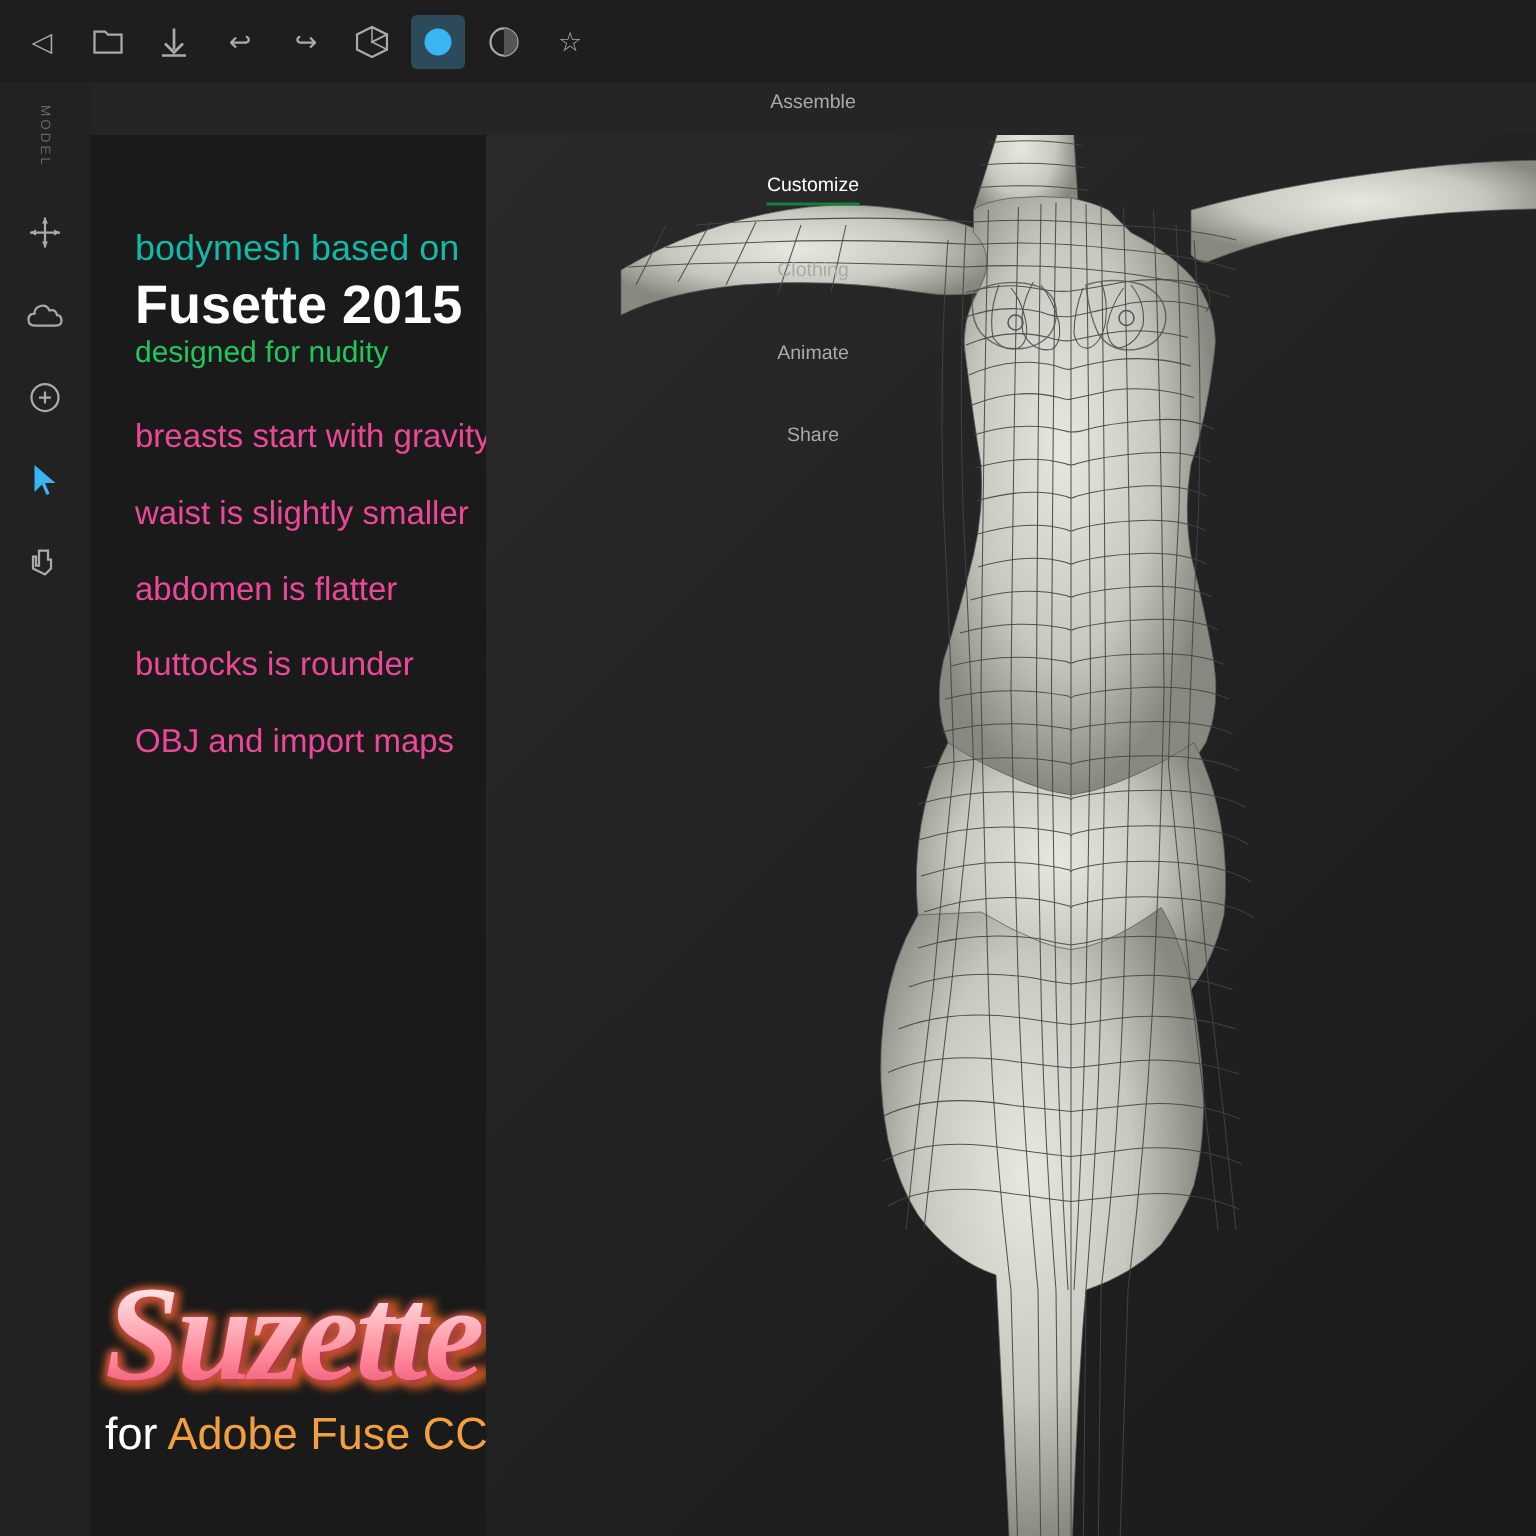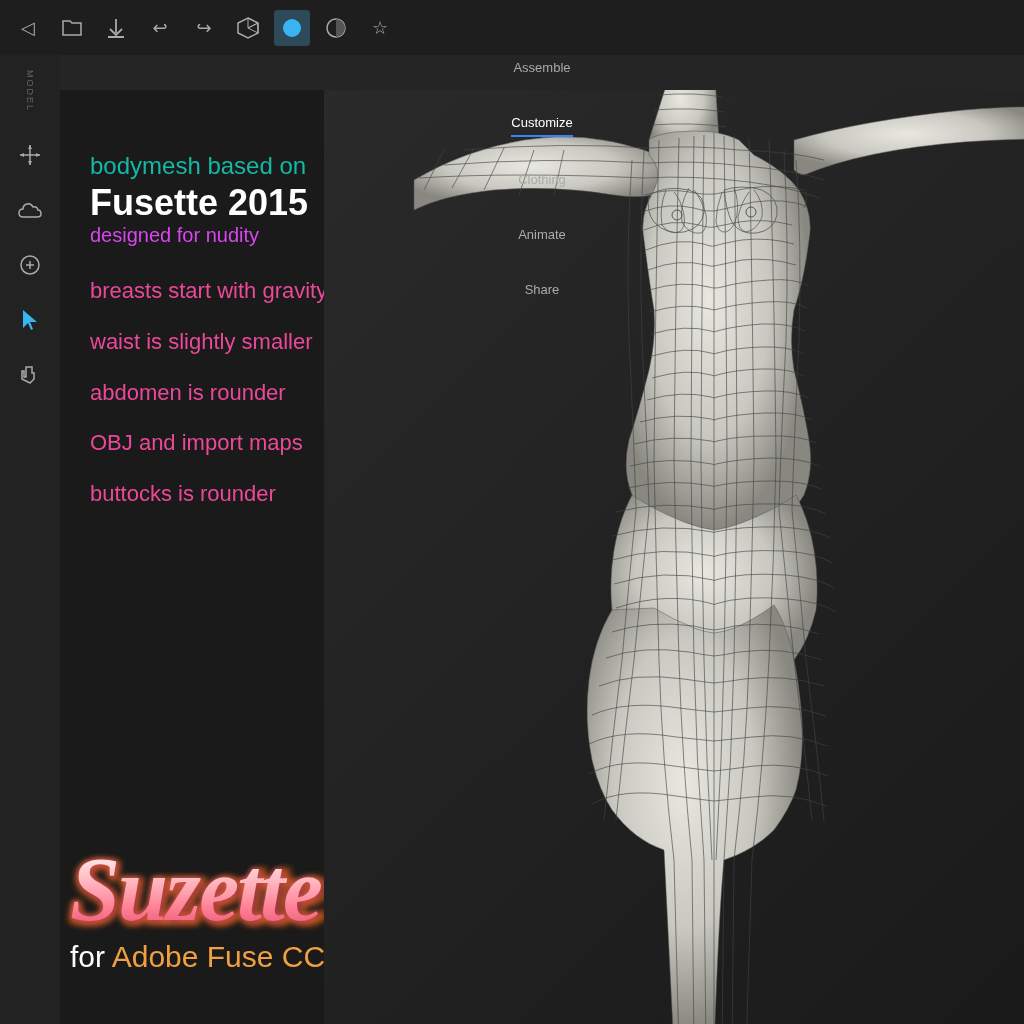--- a/index.html
+++ b/index.html
@@ -96,21 +96,21 @@
       z-index: 5;
       flex-direction: column;
     }
 
     .tab {
       color: #aaa;
       font-size: 13px;
       cursor: pointer;
       padding: 5px 0;
     }
-    .tab.active { color: #fff; border-bottom: 2px solid #3b82f6; }
+    .tab.active { color: #fff; border-bottom: 2px solid #15803d; }
 
     
     #viewport {
       position: absolute;
       top: 35px;
       left: 0;
       width: 100%;
       height: 934px;
       background: #1a1a1a;
       overflow: hidden;
@@ -153,21 +153,21 @@
     }
 
     .title-large {
       color: #fff;
       font-size: 36px;
       font-weight: bold;
       line-height: 1.2;
     }
 
     .title-sub {
-      color: #d946ef;
+      color: #22c55e;
       font-size: 20px;
       font-weight: normal;
       margin-bottom: 30px;
     }
 
     .feature-item {
       color: #ec4899;
       font-size: 22px;
       margin-bottom: 22px;
       line-height: 1.3;
@@ -313,23 +313,23 @@
 
   <div id="viewport">
 
     <div id="info-panel">
       <div class="title-small">bodymesh based on</div>
       <div class="title-large">Fusette 2015</div>
       <div class="title-sub">designed for nudity</div>
 
       <div class="feature-item">breasts start with gravity</div>
       <div class="feature-item">waist is slightly smaller</div>
-      <div class="feature-item">abdomen is rounder</div>
+      <div class="feature-item">abdomen is flatter</div>
+      <div class="feature-item">buttocks is rounder</div>
       <div class="feature-item">OBJ and import maps</div>
-      <div class="feature-item">buttocks is rounder</div>
     </div>
 
     <div id="logo-area">
       <div class="brand-wrapper">
         <div style="position:relative; display:inline-block;">
           
           <div style="
             position: absolute;
             top: 0; left: 0;
             font-size: 92px;

